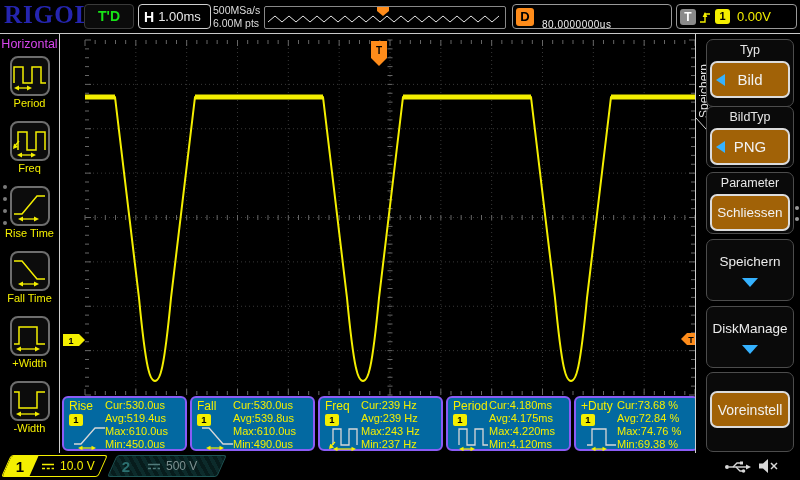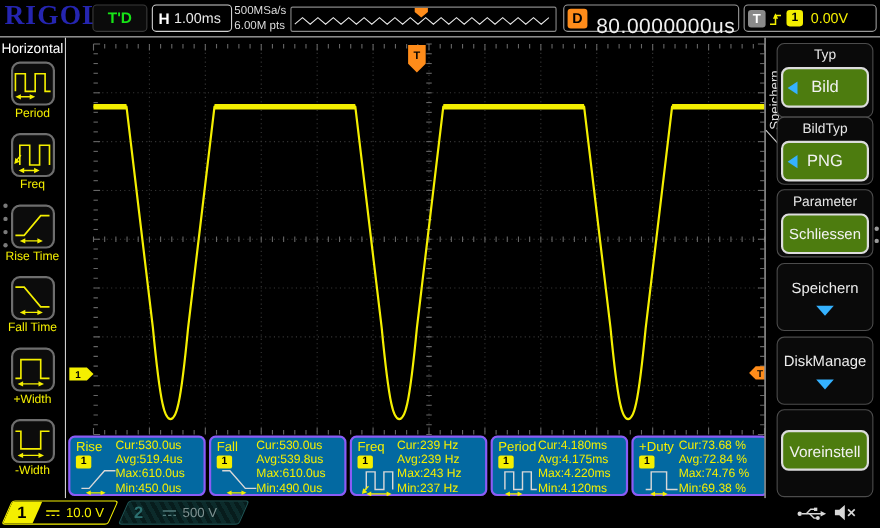--- a/index.html
+++ b/index.html
@@ -18,48 +18,48 @@
          border-radius:4px;background:#000;display:flex;align-items:center;}
   .h-label{color:#fff;font-weight:bold;font-size:14px;margin:0 4px 0 5px;}
   .h-value{color:#e8e8e8;font-size:13px;}
   .rate{position:absolute;left:213px;top:4px;color:#dcdcdc;font-size:10.5px;line-height:12.5px;}
   .preview{position:absolute;left:264px;top:6px;width:240px;height:21px;border:1px solid #888;
            border-radius:2px;background:#000;}
   .d-box{position:absolute;left:512px;top:4px;width:158px;height:23px;border:1px solid #999;
          border-radius:4px;display:flex;align-items:center;}
   .d-badge{width:18px;height:18px;background:#ff8c1a;color:#000;font-weight:bold;font-size:13px;
            text-align:center;line-height:18px;border-radius:3px;margin:0 8px 0 3px;}
-  .d-value{color:#f0f0f0;font-size:19px;letter-spacing:.5px;margin-top:16px;}
+  .d-value{color:#f0f0f0;font-size:10px;letter-spacing:.5px;margin-top:16px;}
   .t-box{position:absolute;left:676px;top:4px;width:119px;height:23px;border:1px solid #999;
          border-radius:4px;display:flex;align-items:center;gap:3px;}
   .t-badge{width:16px;height:16px;background:#8a8a8a;color:#fff;font-weight:bold;font-size:12px;
            text-align:center;line-height:16px;border-radius:3px;margin-left:3px;flex:0 0 auto;}
   .one-badge{width:15px;height:15px;background:#f4ef00;color:#000;font-weight:bold;font-size:11px;
              text-align:center;line-height:15px;border-radius:3px;flex:0 0 auto;}
   .t-level{color:#f4ef00;font-size:13px;margin-left:4px;}
 
   
   .leftmenu{position:absolute;left:0;top:34px;width:60px;height:419px;background:#000;
             border-right:1px solid #cfcfcf;z-index:4;box-sizing:border-box;}
-  .lm-title{color:#ffffff;font-size:12.5px;text-align:center;margin-top:3px;}
+  .lm-title{color:#d946ef;font-size:12.5px;text-align:center;margin-top:3px;}
   .lm-item{position:absolute;left:0;width:59px;text-align:center;}
   .lm-icon{margin:0 auto;width:40px;height:40px;border:2px solid #6e6e6e;border-radius:8px;
            background:#0c0c0c;display:flex;align-items:center;justify-content:center;box-sizing:border-box;}
   .lm-label{color:#f4ef00;font-size:11px;margin-top:1px;white-space:nowrap;}
   .lm-dot{position:absolute;left:3px;width:4px;height:4px;border-radius:50%;background:#7a7a7a;}
 
   
   .rightmenu{position:absolute;left:695px;top:34px;width:105px;height:419px;background:#000;
              border-left:1px solid #cfcfcf;z-index:4;box-sizing:border-box;}
   .rm-tab{position:absolute;left:1px;top:3px;width:14px;height:108px;color:#e0e0e0;font-size:12px;
           writing-mode:vertical-rl;transform:rotate(180deg);text-align:center;}
   .rm-btn{position:absolute;left:10px;width:88px;border:1px solid #4c4c4c;border-radius:7px;
           background:#0a0a0a;box-sizing:border-box;}
   .rm-btn-title{color:#e8e8e8;font-size:12.5px;text-align:center;margin-top:3px;}
-  .rm-value{margin:4px 3px 0 3px;height:33px;border:2px solid #dcdcdc;border-radius:7px;background:#4d7c0f;
+  .rm-value{margin:4px 3px 0 3px;height:33px;border:2px solid #dcdcdc;border-radius:7px;background:#a16207;
             display:flex;align-items:center;justify-content:center;color:#f2f2f2;font-size:15px;position:relative;}
   .rm-tri-left{position:absolute;left:4px;top:50%;transform:translateY(-50%);width:0;height:0;
                border-top:6px solid transparent;border-bottom:6px solid transparent;border-right:9px solid #35b2ff;}
   .rm-menu-btn{display:flex;flex-direction:column;align-items:center;justify-content:center;gap:9px;}
   .rm-menu-label{color:#ececec;font-size:13.5px;}
   .rm-tri-down{width:0;height:0;border-left:8px solid transparent;border-right:8px solid transparent;
                border-top:9px solid #35b2ff;}
   .rm-dot{position:absolute;left:99px;width:4px;height:4px;border-radius:50%;background:#9a9a9a;}
 
   

